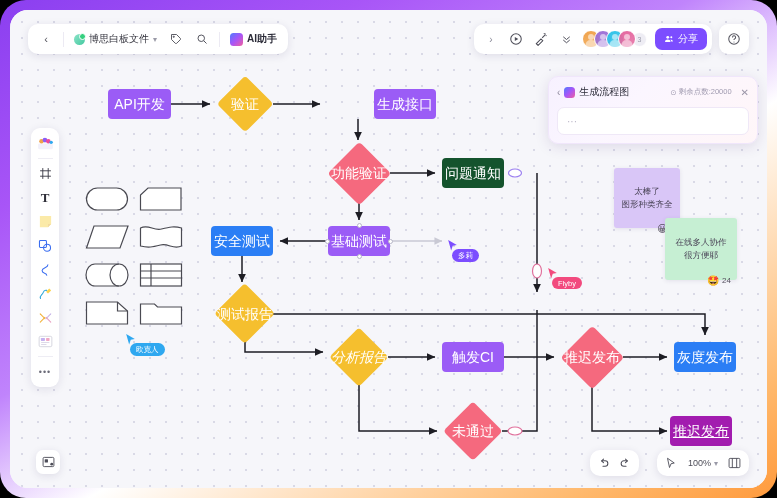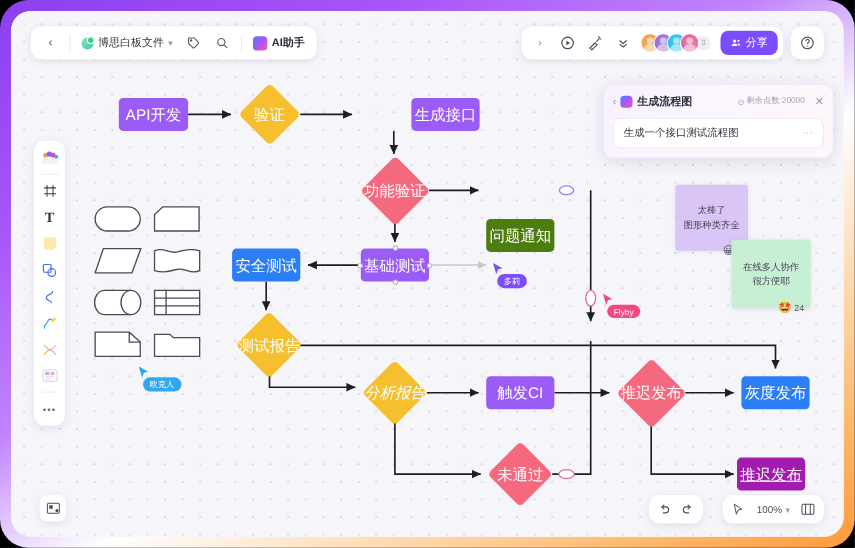--- a/index.html
+++ b/index.html
@@ -127,21 +127,21 @@
 
   
   #ai-panel {
     position: absolute; left: 538px; top: 66px; width: 210px;
     background: linear-gradient(135deg,#f7f1ff 0%,#fbf6ff 40%,#fff6f8 100%);
     border-radius: 10px; padding: 7px 8px 8px 8px;
     box-shadow: 0 3px 14px rgba(60,30,110,.13);
     border: 1px solid #f0e6fb;
   }
   #ai-panel-head { display: flex; align-items: center; gap: 4px; height: 16px; }
-  #ai-panel-title { font-size: 10px; font-weight: bold; color: #2d2d3a; }
+  #ai-panel-title { font-size: 10px; font-weight: normal; color: #2d2d3a; }
   #ai-credits { margin-left: auto; font-size: 7.5px; color: #a09bb0; display:flex; align-items:center; gap:2px; }
   #ai-close { font-size: 10px; color: #9b96a8; cursor: pointer; margin-left: 5px; }
   #ai-prompt-box {
     margin-top: 7px; height: 28px; background: #fff; border-radius: 7px;
     border: 1px solid #efe8f7; display: flex; align-items: center; padding: 0 9px;
   }
   #ai-prompt-text { font-size: 9.5px; color: #33333f; flex: 1; }
   #ai-submit { font-size: 10px; color: #b9b4c6; }
 
   
@@ -255,21 +255,21 @@
           <div class="dm" style="background: rgb(245, 191, 46); width: 40.32px; height: 40.32px; left: 7.84px; top: 5.84px; position: absolute;"></div>
           <span>验证</span>
         </div>
         <div class="node" style="left: 317px; top: 79px; width: 62px; height: 30px; background: rgb(155, 92, 246); margin-left: 47px;">
           <span>生成接口</span>
         </div>
         <div class="node diamond" style="left: 318px; top: 136px; width: 62px; height: 55px;">
           <div class="dm" style="background: rgb(245, 105, 126); width: 44.64px; height: 44.64px; left: 8.68px; top: 5.18px; position: absolute;"></div>
           <span>功能验证</span>
         </div>
-        <div class="node" style="left: 432px; top: 148px; width: 62px; height: 30px; background: #4d7c0f; margin-top: 41px;">
+        <div class="node" style="left: 432px; top: 148px; width: 62px; height: 30px; background: #14532d;">
           <span>问题通知</span>
         </div>
         <div class="node" style="left: 201px; top: 216px; width: 62px; height: 30px; background: rgb(43, 126, 245);">
           <span>安全测试</span>
         </div>
         <div class="node" style="left: 318px; top: 216px; width: 62px; height: 30px; background: rgb(155, 92, 246);">
           <span>基础测试</span>
           <div class="handle" style="left: 50%; top: -3px; margin-left: -2.5px;"></div>
           <div class="handle" style="left: -3px; top: 50%; margin-top: -2.5px;"></div>
           <div class="handle" style="left: 50%; top: calc(100% - 2px); margin-left: -2.5px;"></div>
@@ -543,21 +543,20 @@
         <span style="font-size:10px;color:#8f8a9d;cursor:pointer;">‹</span>
         <span class="ai-badge" style="width:11px;height:11px;"></span>
         <span id="ai-panel-title">生成流程图</span>
         <span id="ai-credits">
           <span>⊙</span>
           <span>剩余点数:20000</span>
         </span>
         <span id="ai-close">✕</span>
       </div>
       <div id="ai-prompt-box">
-        <span id="ai-prompt-text">生成一个接口测试流程图</span>
         <span id="ai-submit">···</span>
       </div>
     </div>
 
     <div id="bottom-left-bar">
       <svg width="13" height="12" viewBox="0 0 24 22" fill="none" stroke="#4d4d58" stroke-width="1.7">
         <rect x="2" y="2.5" width="20" height="17" rx="2.2"></rect>
           <rect x="5" y="6" width="6" height="6" rx="1" fill="#4d4d58" stroke="none"></rect>
         <circle cx="18" cy="15" r="2.6" fill="#4d4d58" stroke="none"></circle>
       </svg>

